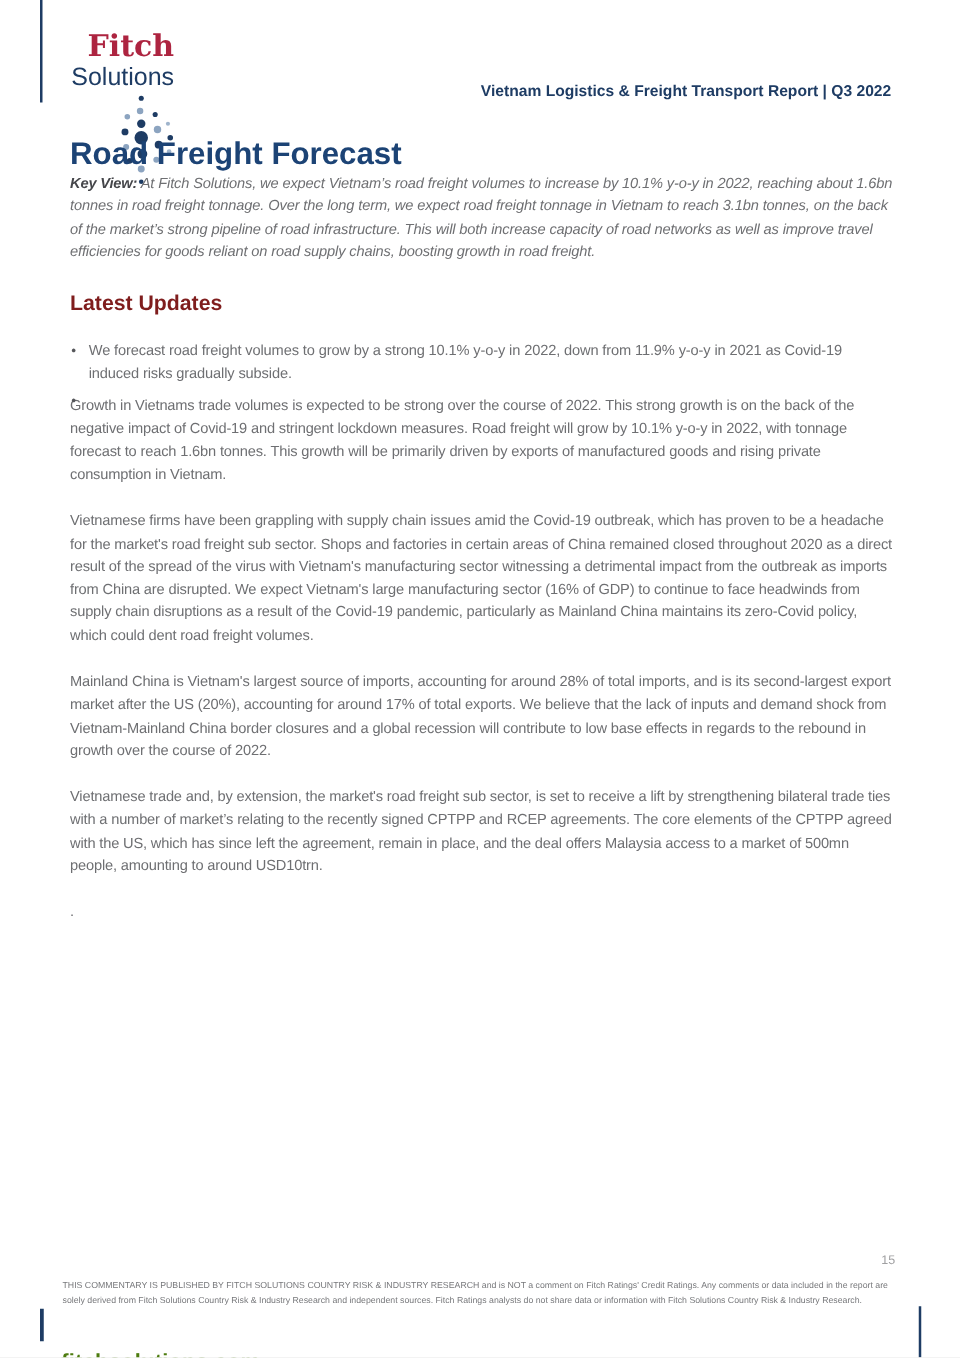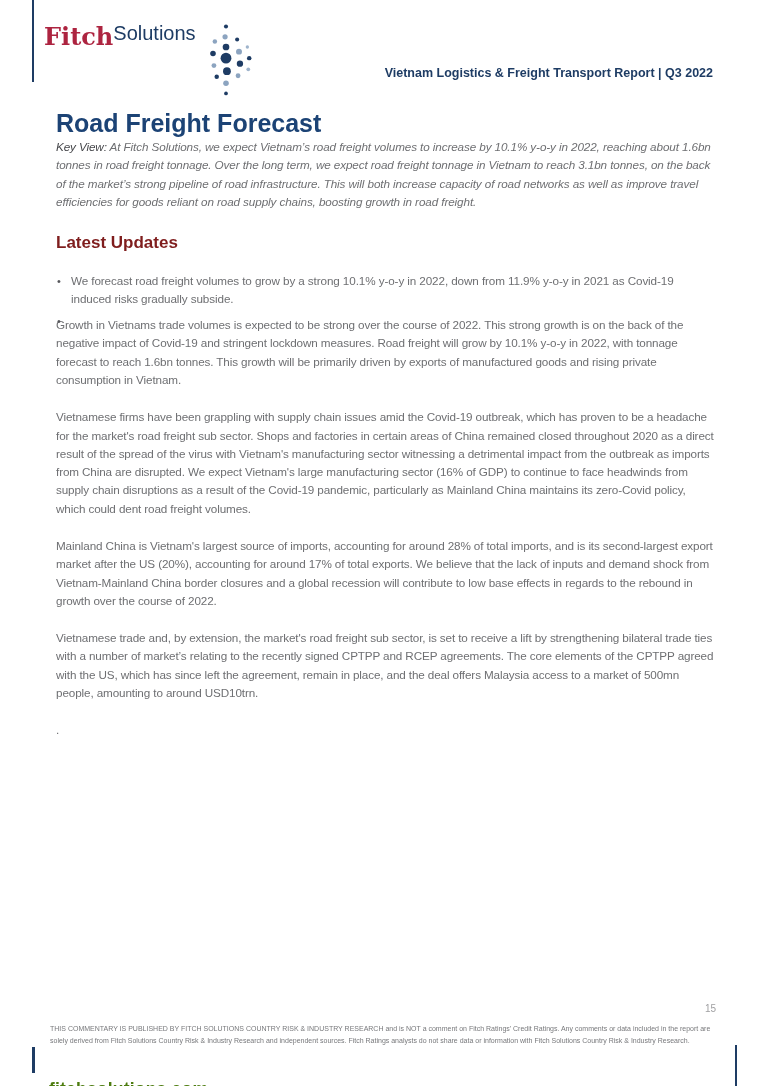--- a/index.html
+++ b/index.html
@@ -4,31 +4,31 @@
 <style>
   * { margin:0; padding:0; box-sizing:border-box; }
   html,body { background:#e9e9e9; }
   .page {
     position:relative; width:768px; height:1086px; margin:0 auto;
     background:#ffffff; overflow:hidden;
     font-family:"Liberation Sans", sans-serif;
   }
   
   .top-left-rule { position:absolute; left:32px; top:0; width:2px; height:82px; background:#1e3c64; }
-  .logo-wrap { position:absolute; left:44px; top:22px; display:flex; align-items:flex-start; }
+  .logo-wrap { position:absolute; left:57px; top:22px; display:flex; align-items:flex-end;flex-direction:column; }
   .logo-fitch { font-family:"DejaVu Serif", serif; font-weight:700; font-size:24px; color:#ad2440; letter-spacing:0; }
   .logo-solutions { font-family:"Liberation Sans", sans-serif; font-weight:400; font-size:20px; color:#1e3c64; }
   .logo-dots { margin-left:4px; width:52px; height:76px; }
   .report-title { position:absolute; right:55px; top:30px; font-size:12.5px; font-weight:700; color:#1e3c64;margin-top:36px; }
 
   
   .content { position:absolute; left:56px; top:109px; width:658px; color:#6e6f72; }
   h1.article-title { font-size:25px; font-weight:700; color:#1c4375; }
   .keyview { font-style:italic; font-size:11.7px; line-height:18.4px; letter-spacing:-0.1px; margin-bottom:21px; color:#6e6f72; }
-  .keyview b { color:#45464a; font-weight:400; }
+  .keyview b { color:#45464a; font-weight:700; }
   .subhead { font-size:17px; font-weight:700; color:#7f1d1d; margin-top:6px; margin-bottom:19px; }
   ul.updates { list-style:none; margin-bottom:8px; }
   ul.updates li { position:relative; padding-left:15px; font-size:11.7px; line-height:18.2px; letter-spacing:-0.1px; margin-bottom:4px; }
   ul.updates li .blt { position:absolute; left:1px; top:0; font-size:11px; color:#55565a; }
   .para { font-size:11.7px; line-height:18.3px; letter-spacing:-0.12px; margin-bottom:19px; color:#6e6f72; }
 
   
   .disclaimer { position:absolute; left:50px; top:1023px; width:668px; font-size:7px; line-height:11.5px; color:#77787b; }
   .footer-left-rule { position:absolute; left:32px; top:1047px; width:3px; height:26px; background:#1e3c64; }
   .site-link { position:absolute; left:49px; top:1079px; font-size:17.5px; font-weight:700; color:#4d7c0f; letter-spacing:0.2px; text-decoration:none; }

